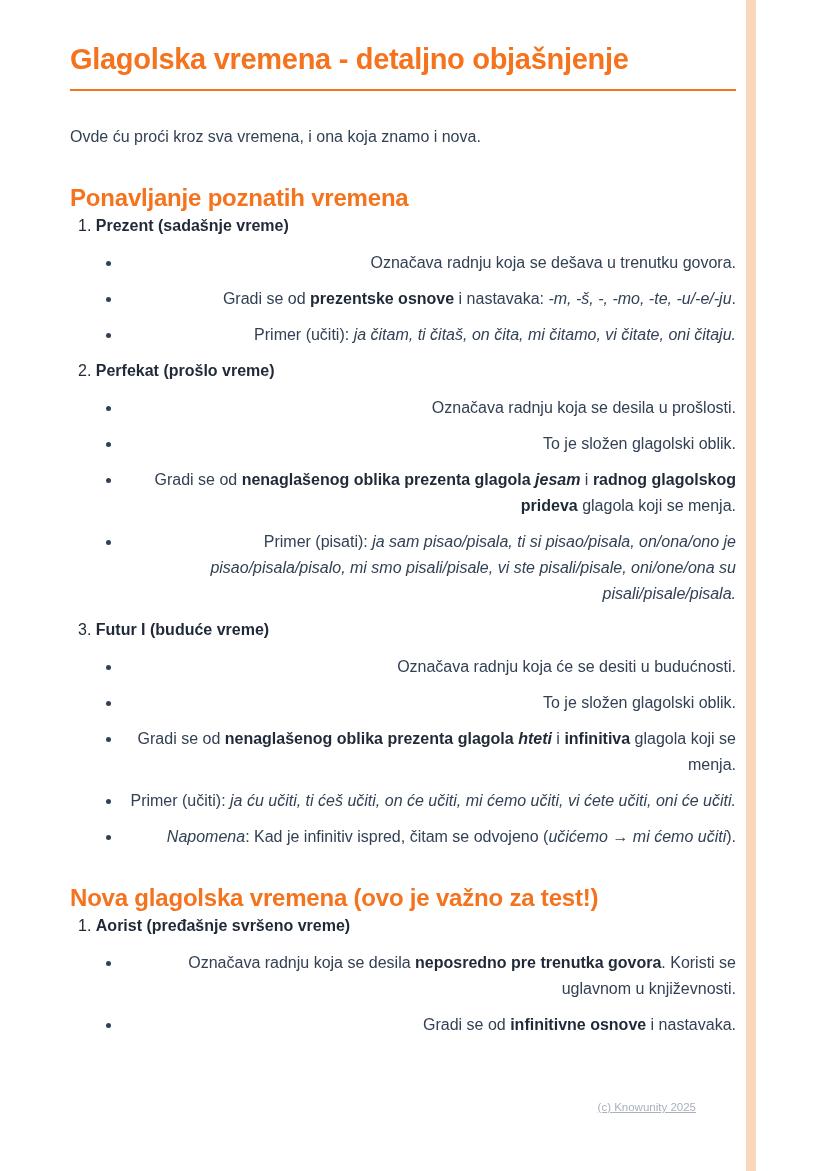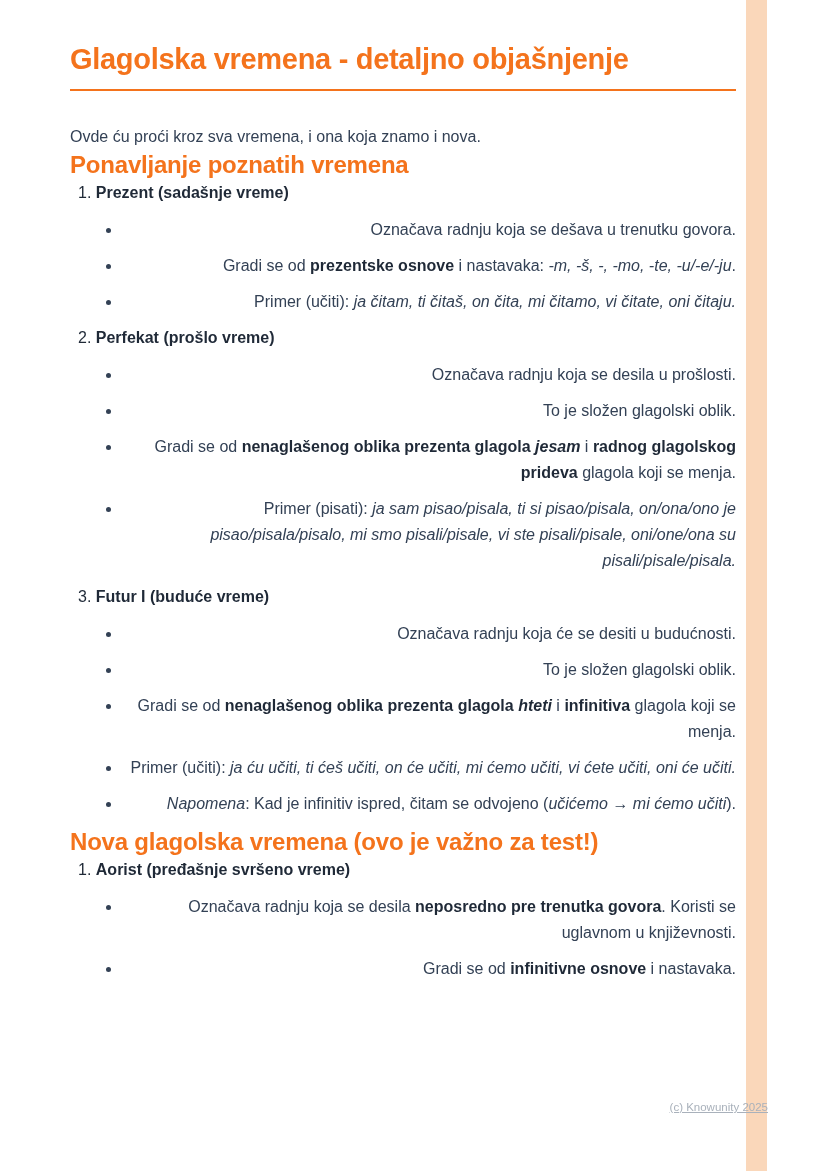--- a/index.html
+++ b/index.html
@@ -3,21 +3,21 @@
 <meta charset="utf-8">
 <style>
   * { margin: 0; padding: 0; box-sizing: border-box; }
   html, body { background: #ffffff; }
   body {
     font-family: "Liberation Sans", "DejaVu Sans", sans-serif;
     -webkit-font-smoothing: antialiased;
   }
   .page {
     position: relative;
-    width: 828px;
+    width: 756px;
     height: 1171px;
     background: #ffffff;
     overflow: hidden;
   }
   .side-stripe {
     position: absolute;
     left: 746px;
     top: 0;
     width: 21px;
     height: 1171px;
@@ -41,20 +41,21 @@
     padding-bottom: 13px;
     border-bottom: 2px solid #f4731c;
   }
   .intro {
     margin-top: 33px;
     font-size: 16px;
     line-height: 26px;
     color: #334155;
   }
   .section-heading {
+    margin-top: 33px;
     font-size: 24px;
     line-height: 30px;
     font-weight: 700;
     color: #f4731c;
     letter-spacing: -0.2px;
   }
   .item-title-row {
     padding-left: 8px;
     font-size: 16px;
     line-height: 26px;

